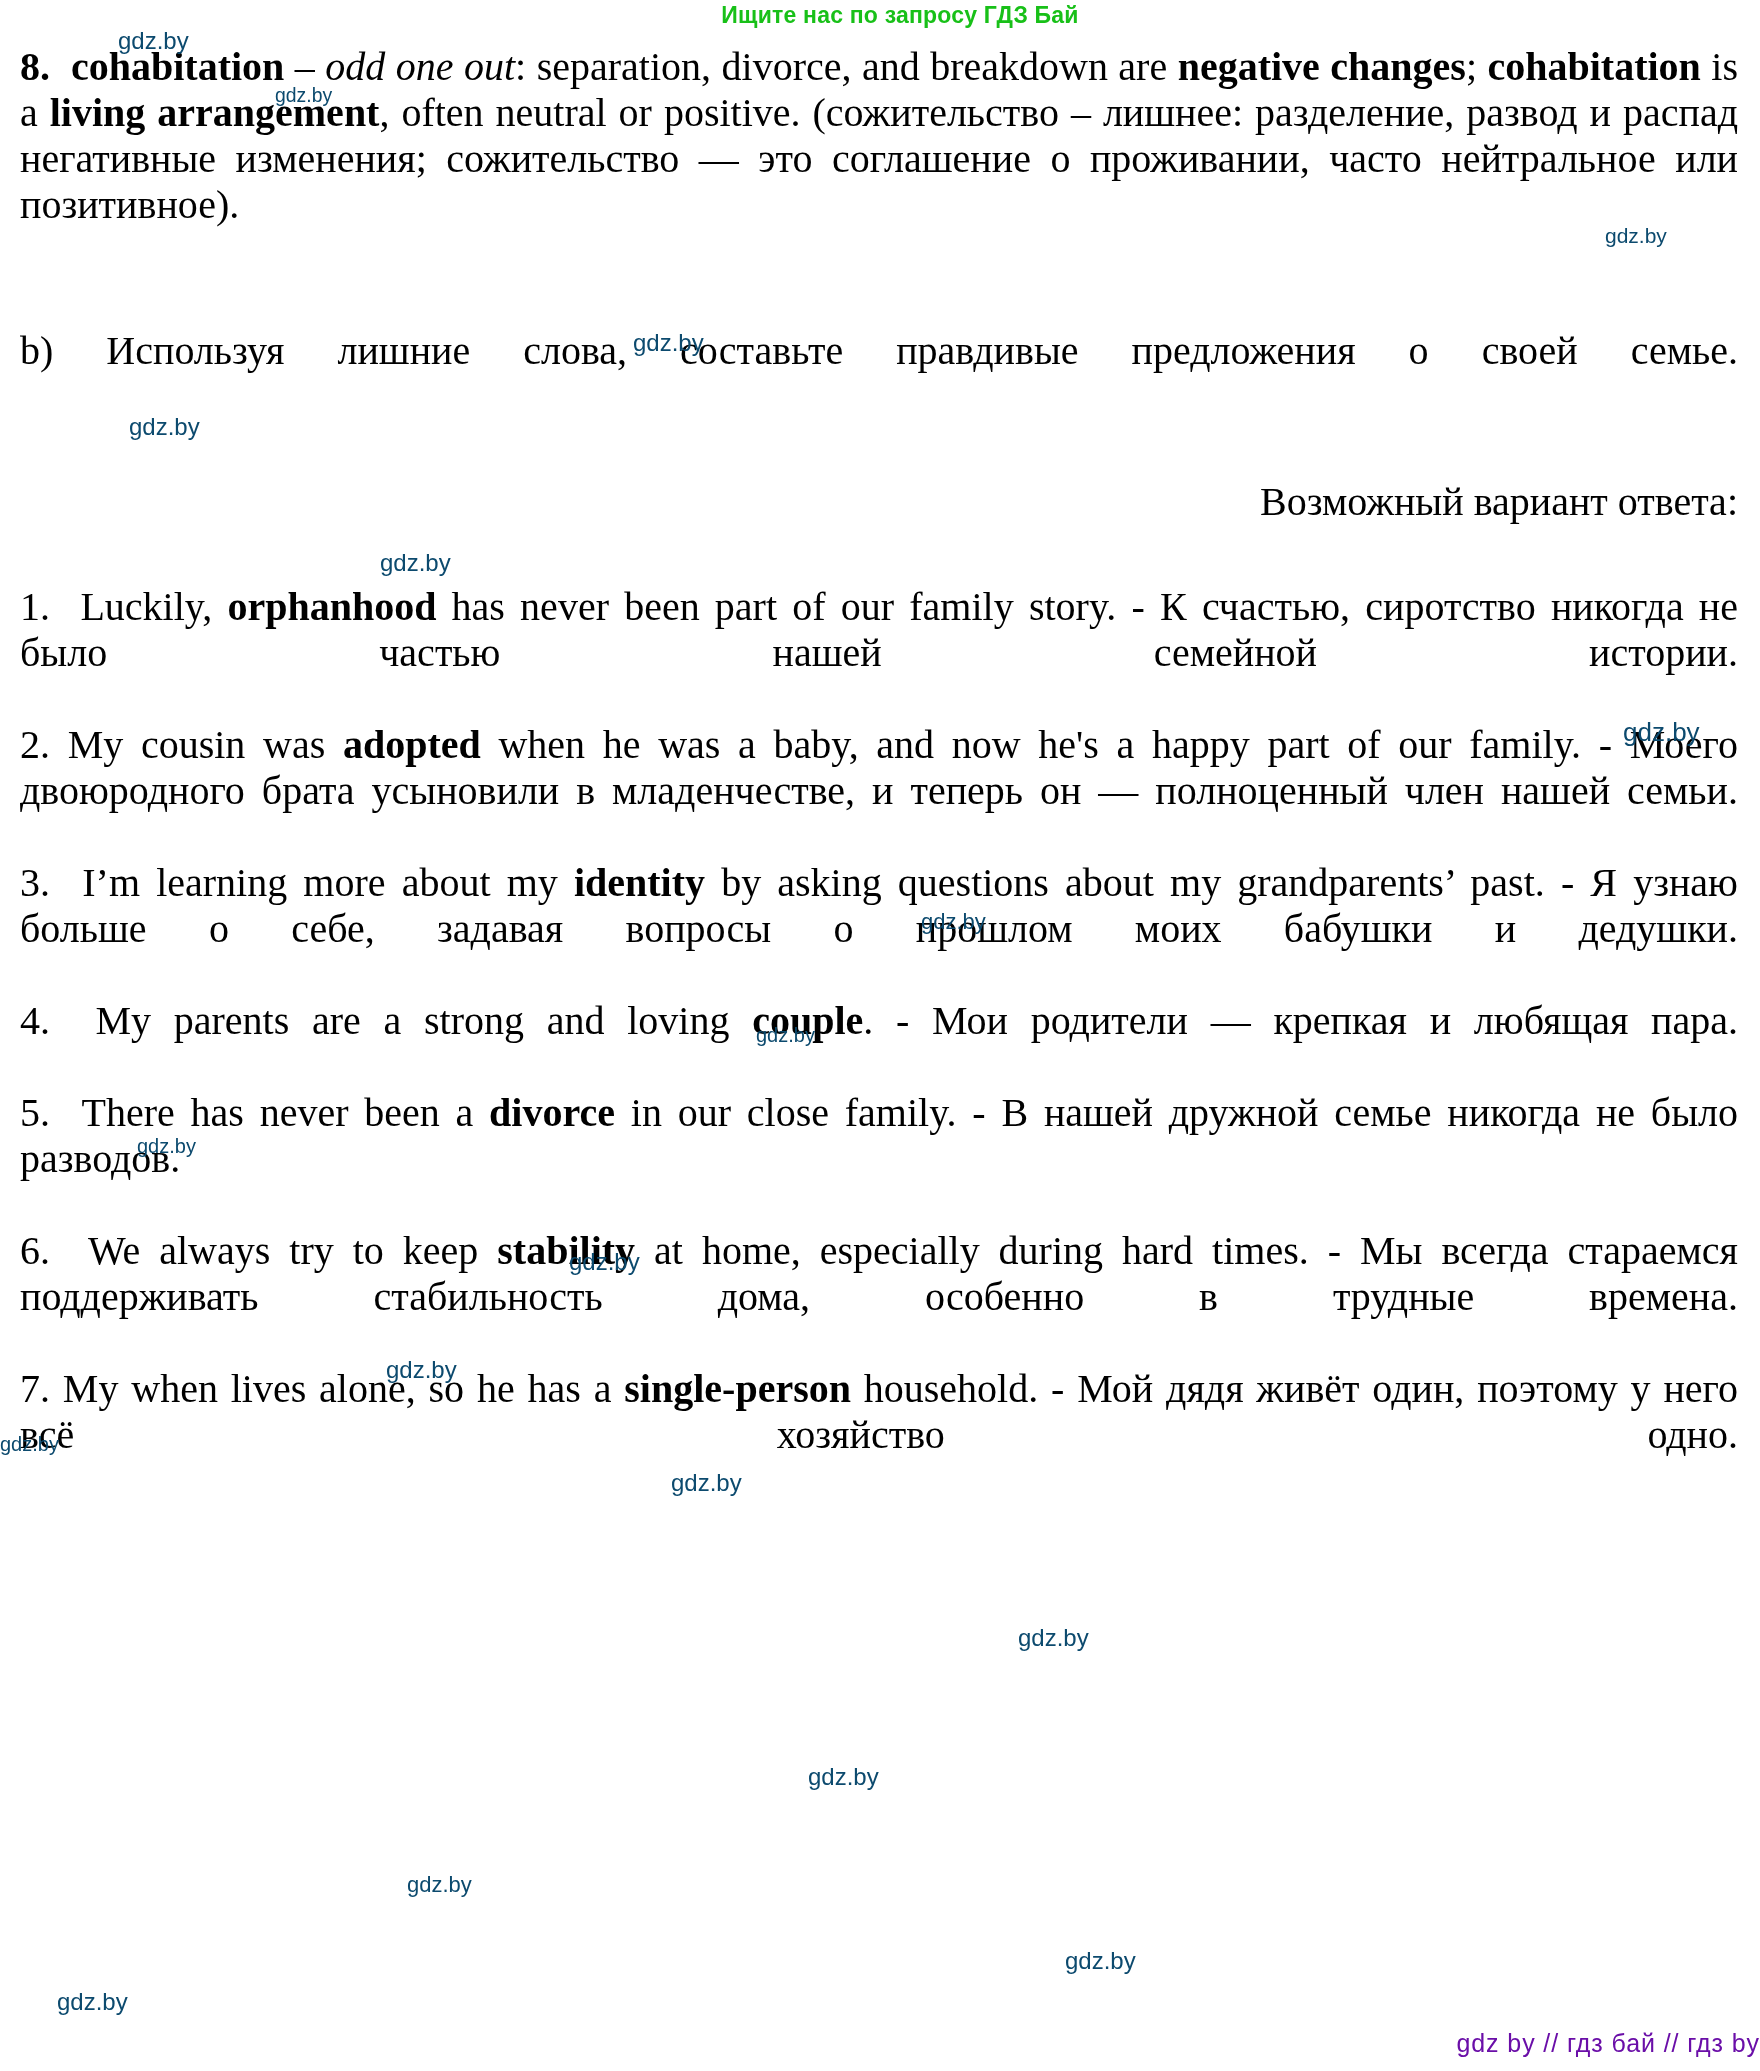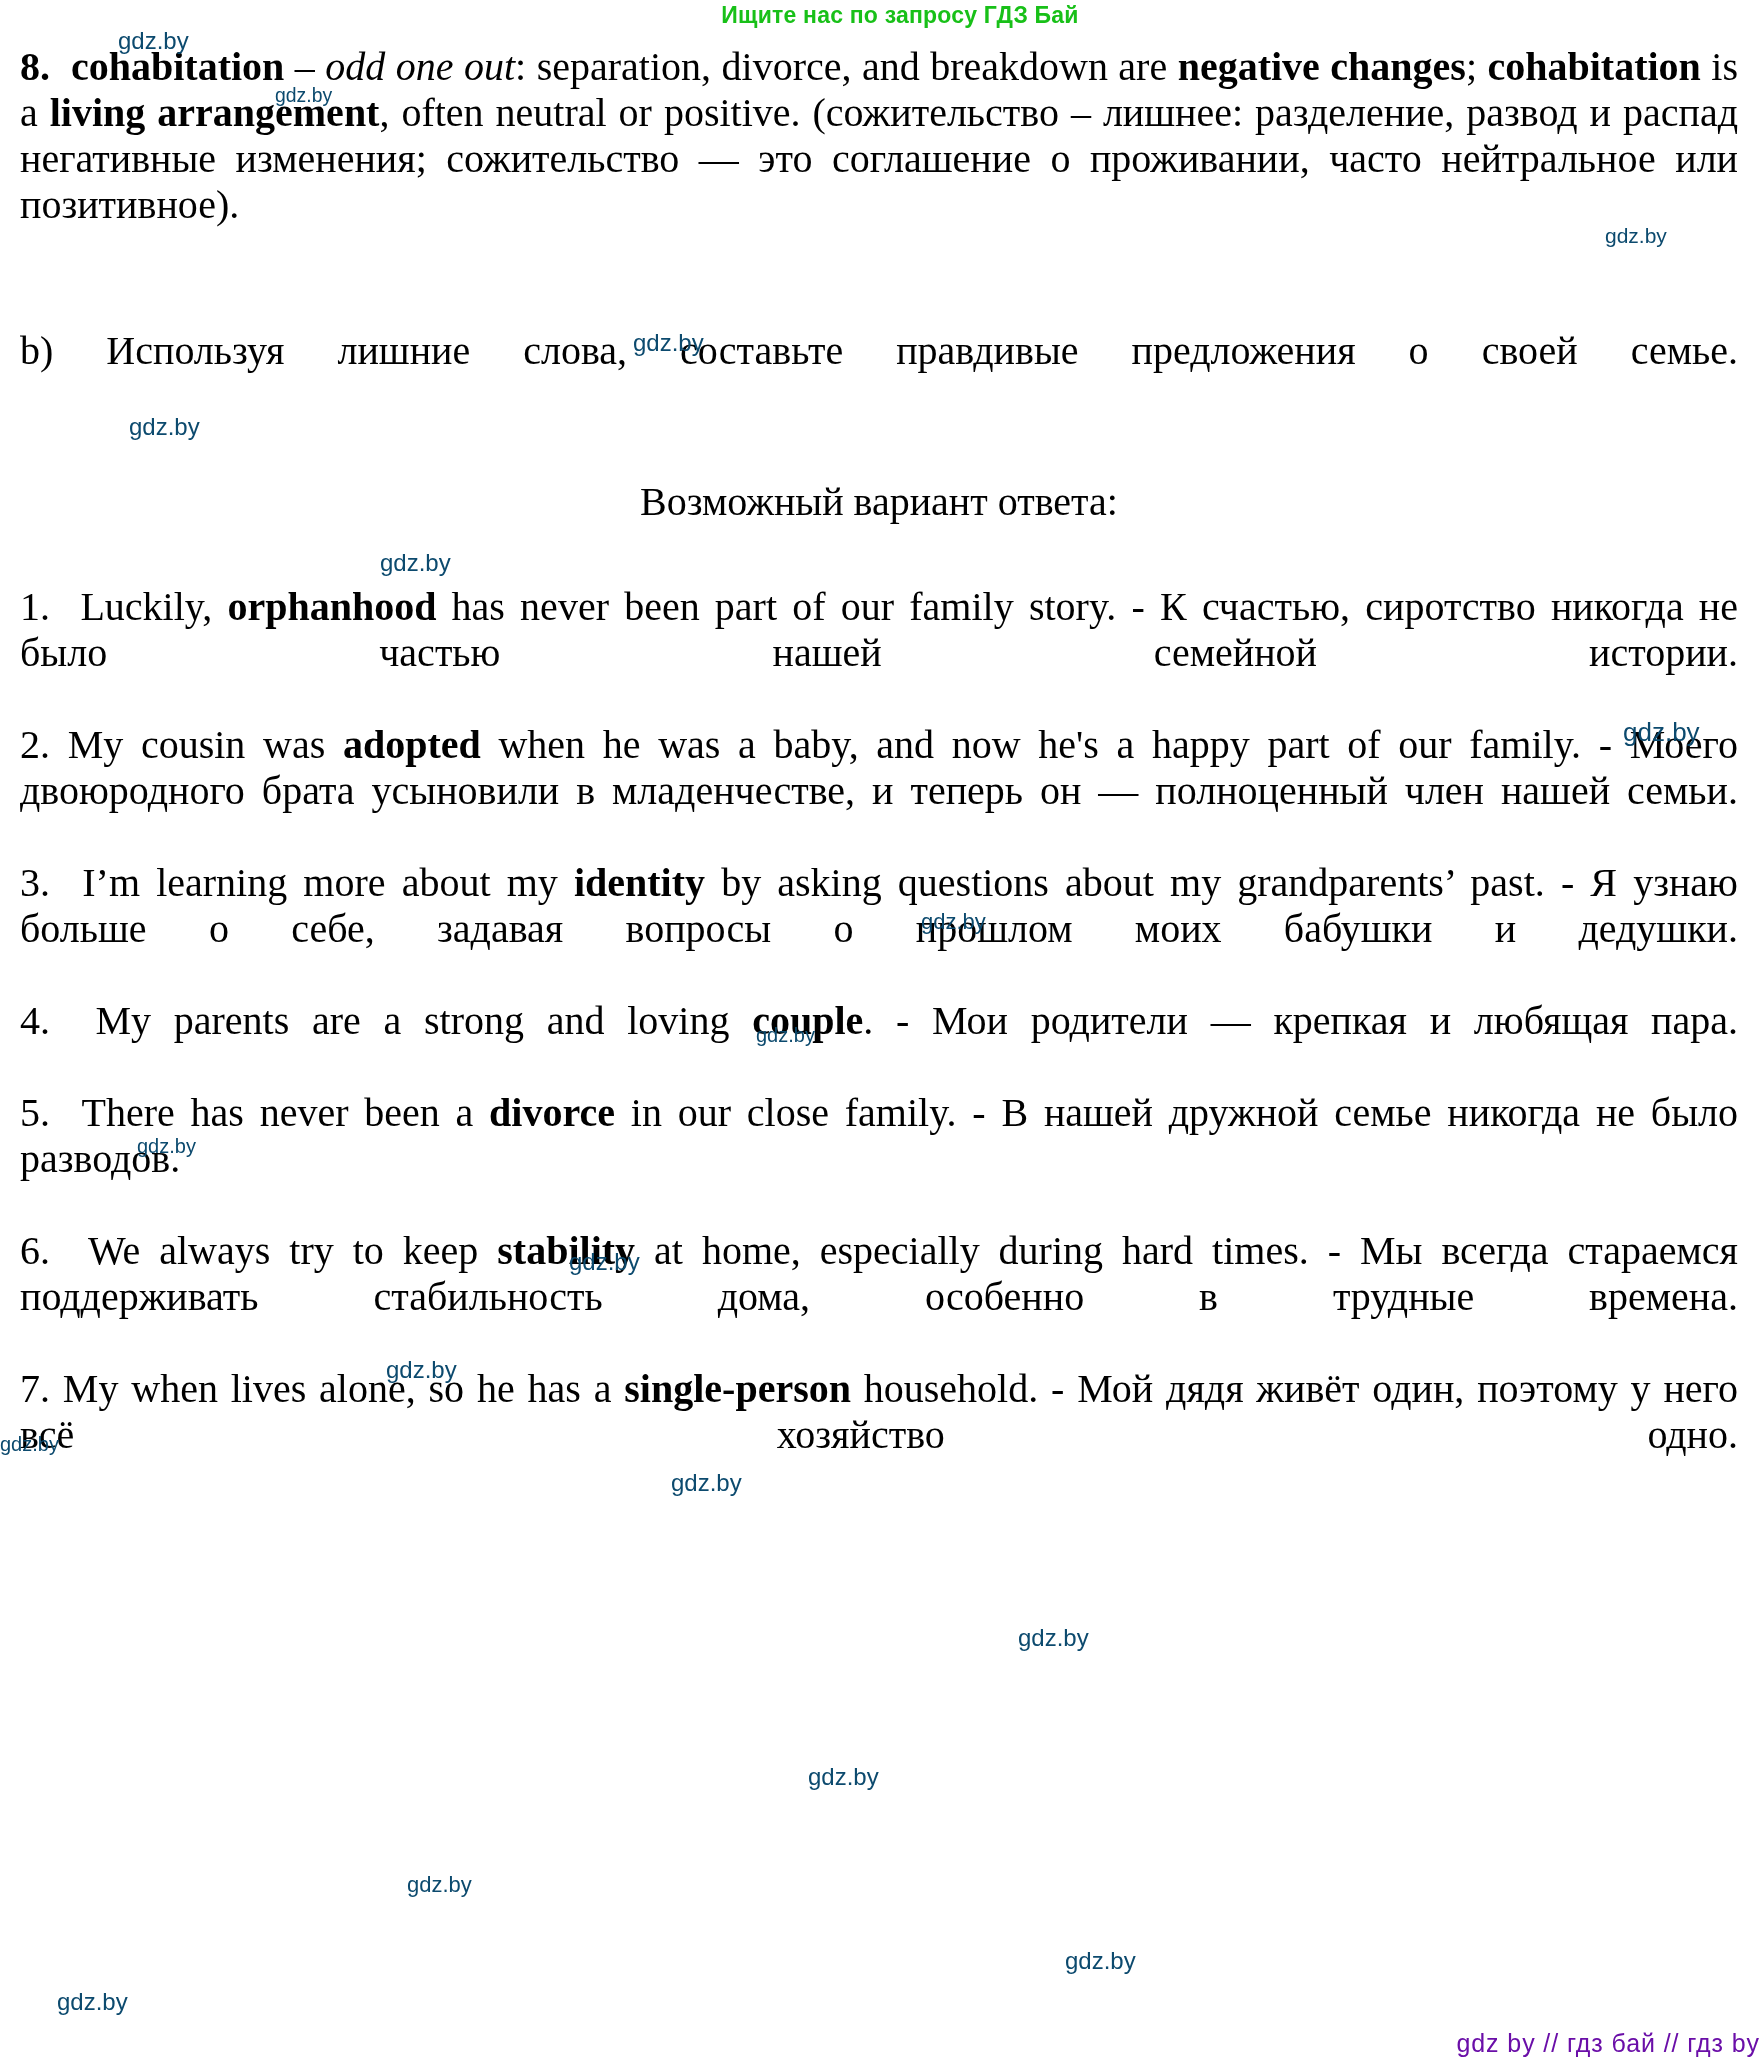--- a/index.html
+++ b/index.html
@@ -61,21 +61,21 @@
     text-justify: inter-word;
     margin: 0;
     text-indent: 0;
     -webkit-font-smoothing: none;
   }
   .para::after {
     content: "";
     display: inline-block;
     width: 100%;
   }
-  .nojust { text-align: center; }
+  .nojust { text-align: right; }
   .nojust::after { content: none; }
   .gap-md { height: 54px; }
   .gap-lg { height: 59px; }
 
   b, strong { font-weight: bold; }
   i, em { font-style: italic; }
 
   
   .answers .para { margin: 0; }
 

